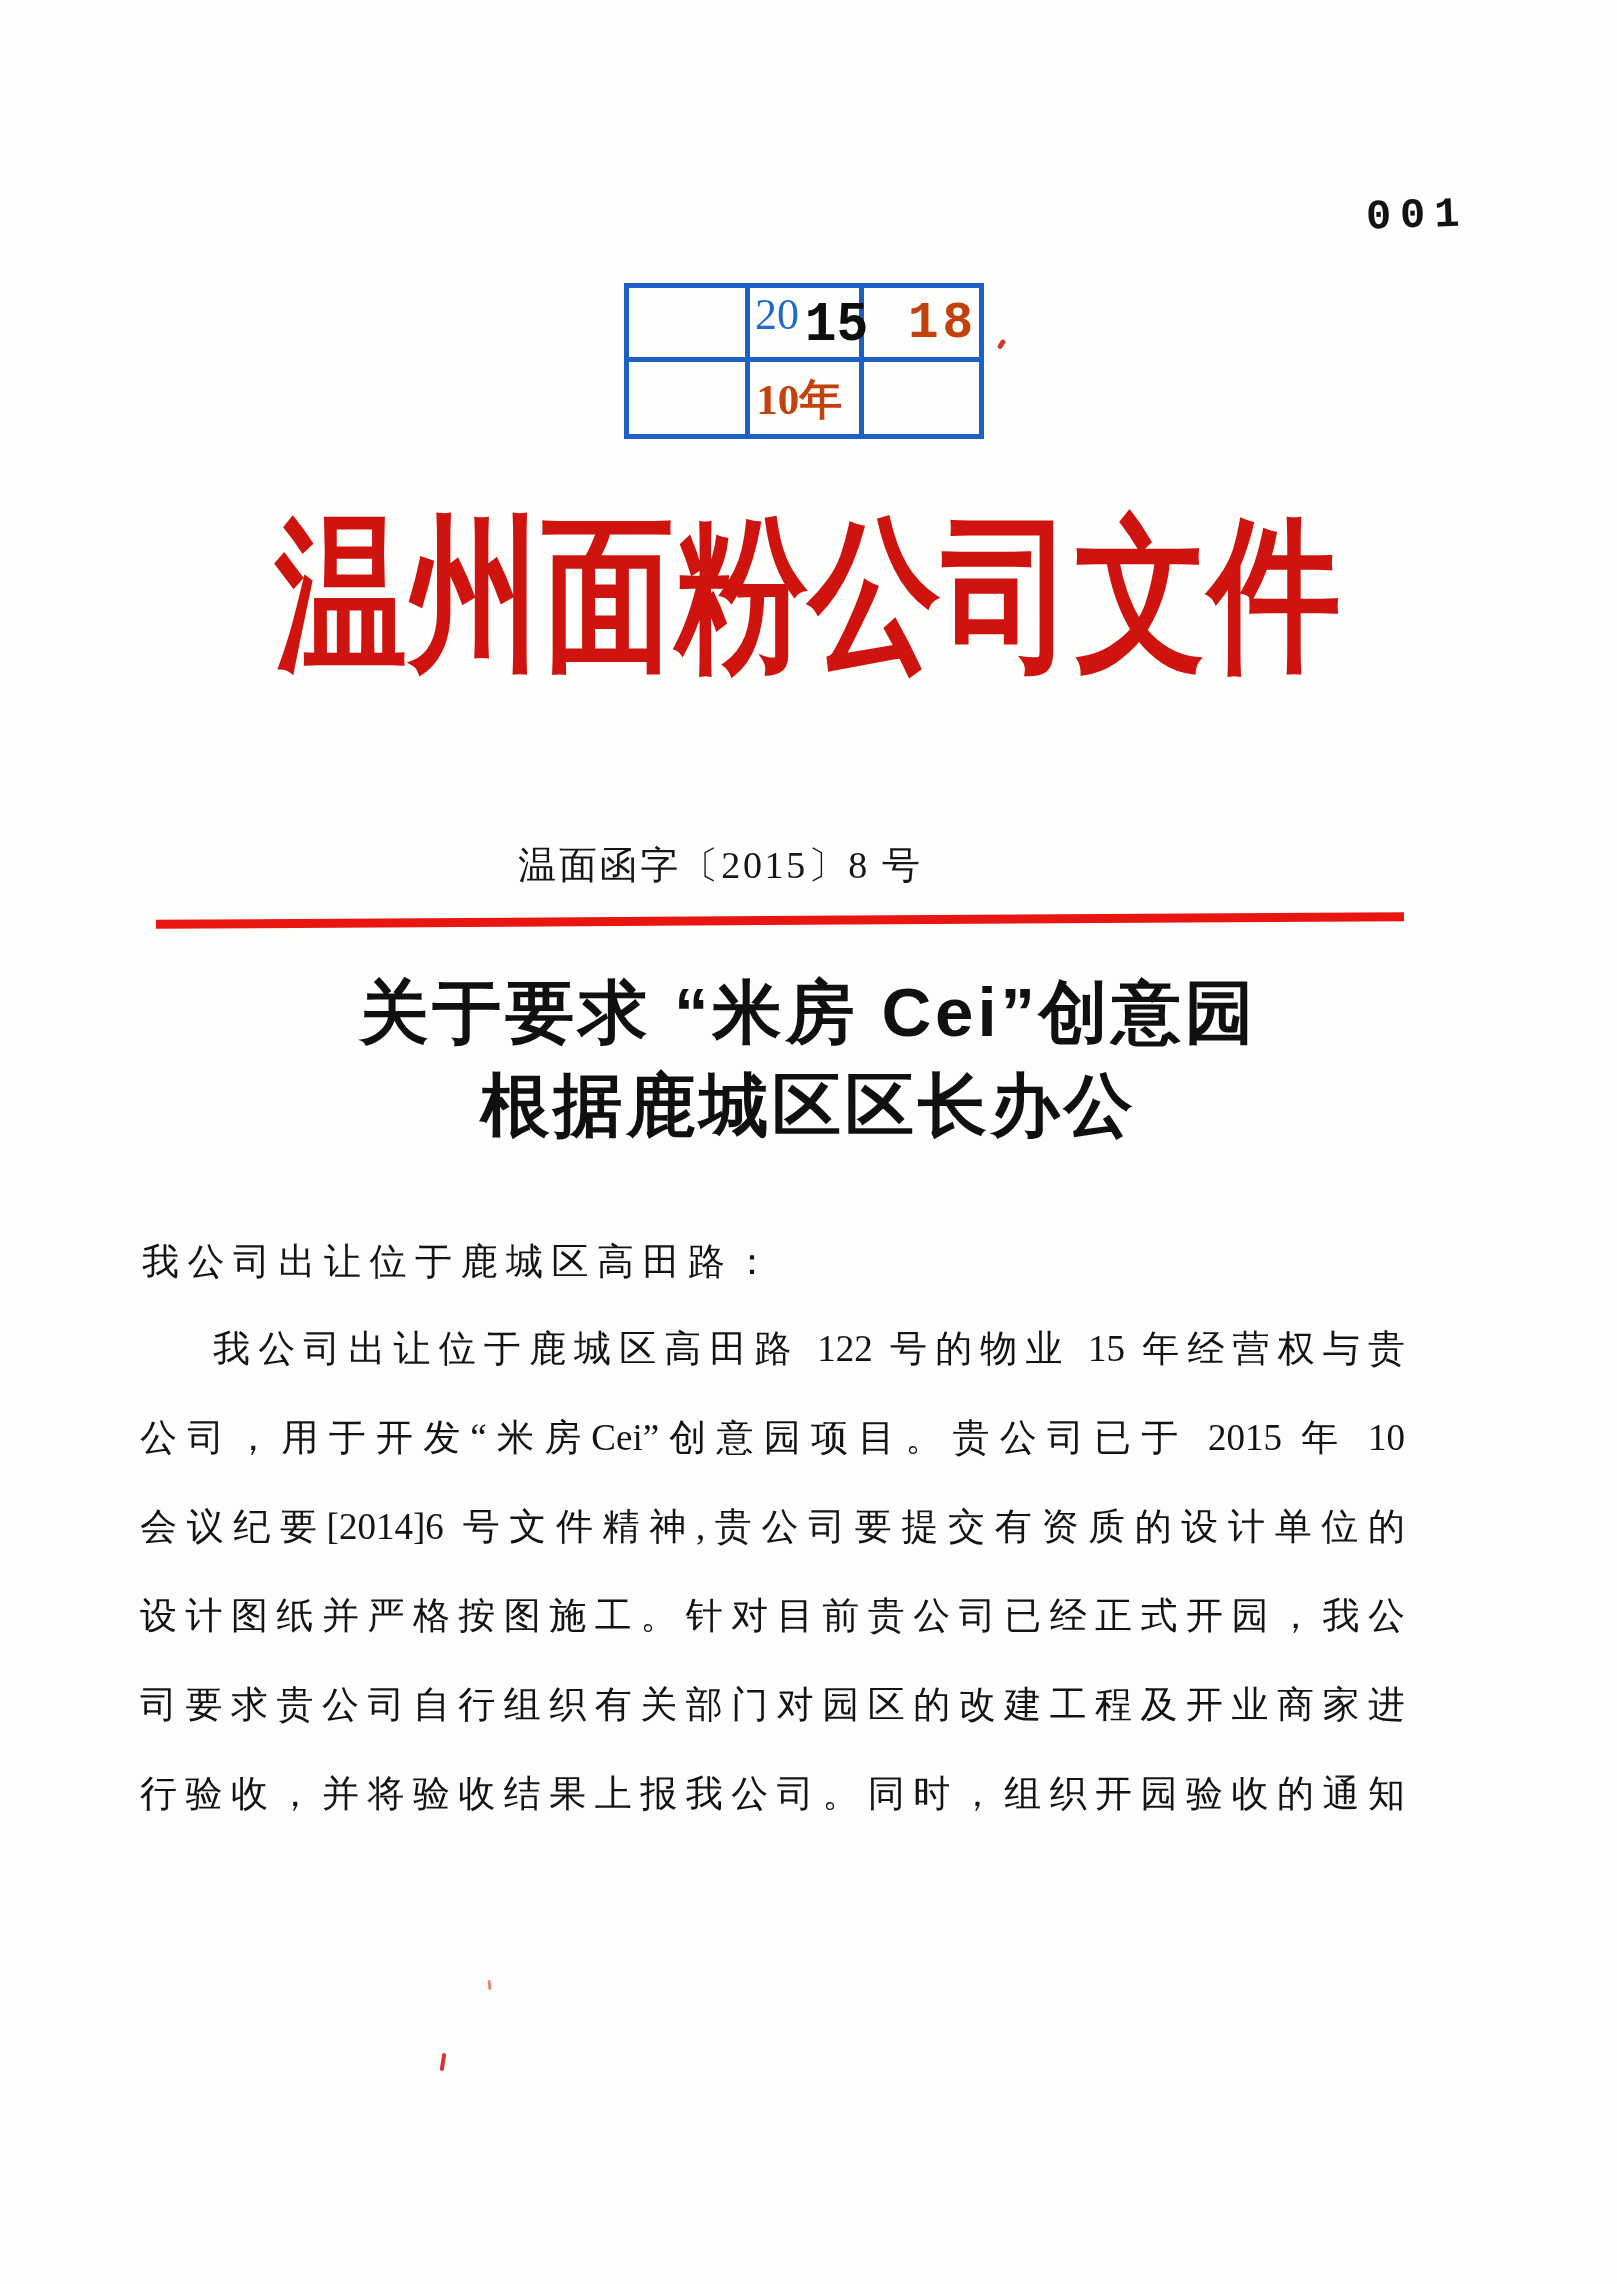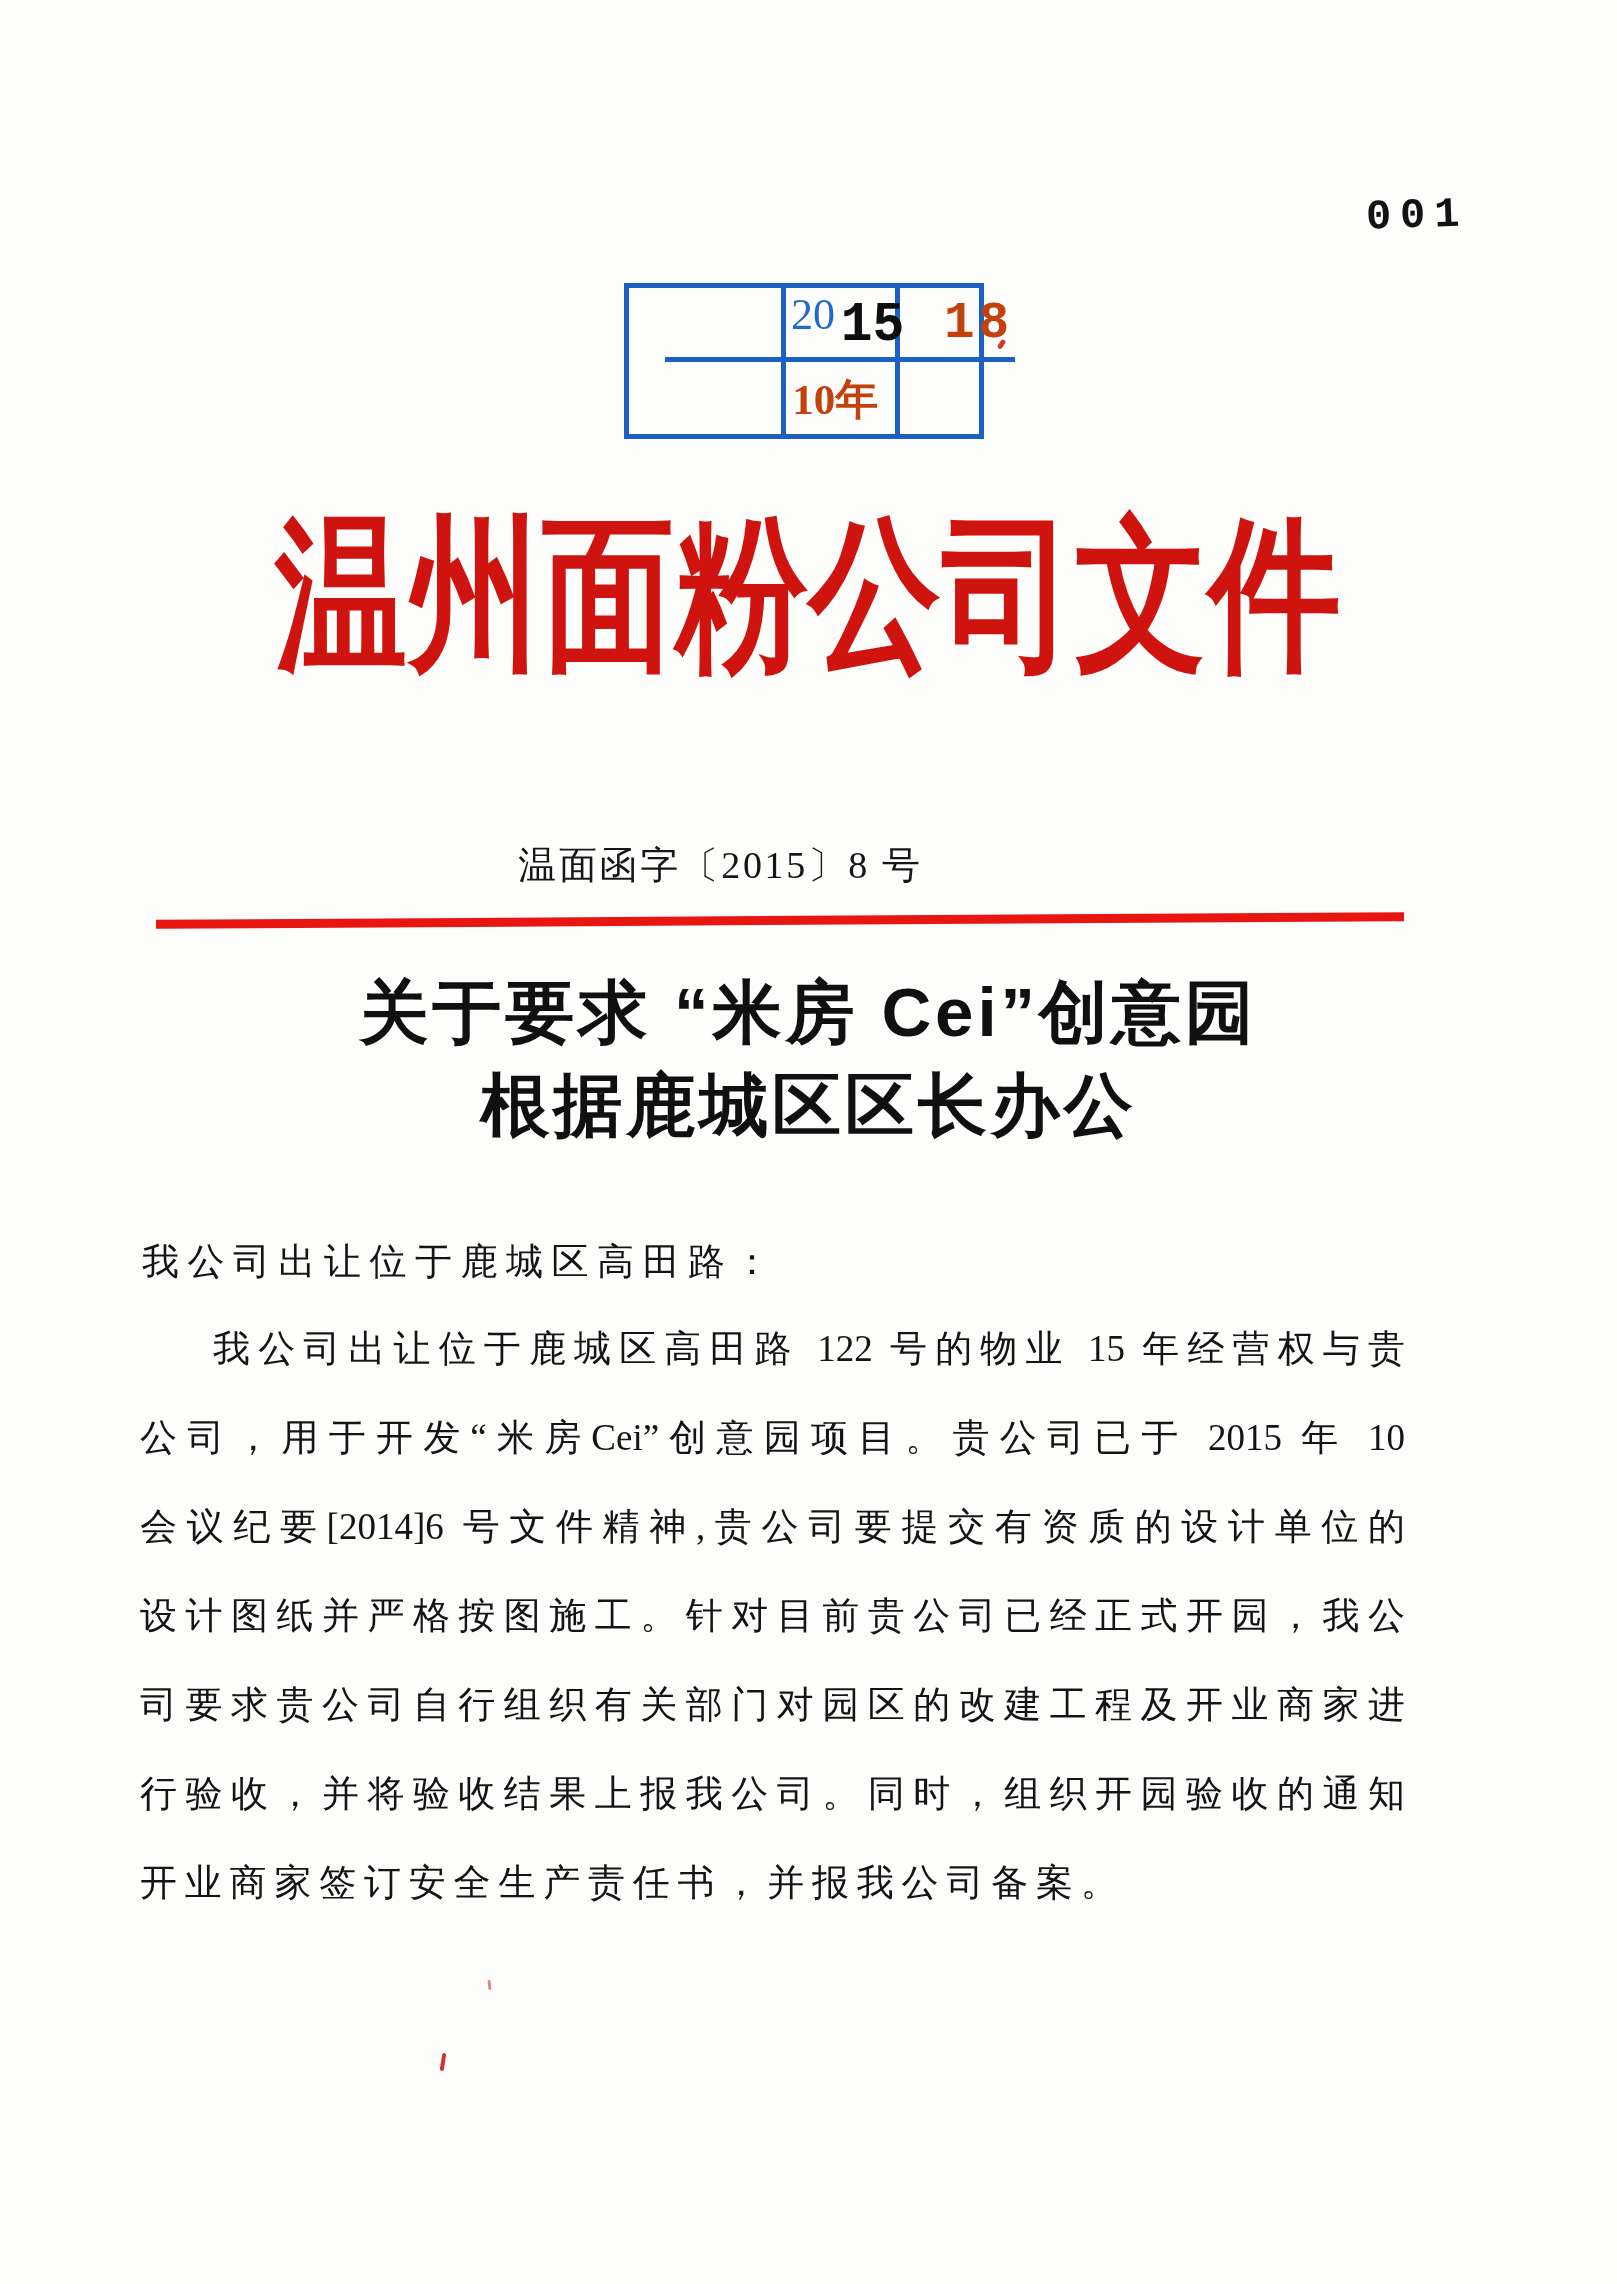--- a/index.html
+++ b/index.html
@@ -37,21 +37,20 @@
     border: 5.9px solid #1d60c4;
     box-sizing: border-box;
     background: transparent;
   }
   .stamp-grid {
     display: grid;
     width: 100%;
     height: 100%;
     grid-template-columns: 34.5% 32.5% 33%;
     grid-template-rows: 51% 49%;
-    margin-left: 36px;
   }
   .stamp-cell { position: relative; box-sizing: border-box; border-color: #1d60c4; }
   .stamp-cell.cb { border-bottom: 5.2px solid #1d60c4; }
   .stamp-cell.cr { border-right: 5.2px solid #1d60c4; }
   .stamp-printed-year {
     position: absolute; left: 5.2px; top: 1.3px;
     font-size: 44px; color: #2368cf;
     font-family: "Liberation Serif", "DejaVu Serif", serif;
   }
   .stamp-written-15 {
@@ -193,21 +192,20 @@
 
   <div class="salutation">我公司出让位于鹿城区高田路：</div>
 
   <div class="body-block">
     <div class="body-line first">我公司出让位于鹿城区高田路 122 号的物业 15 年经营权与贵</div>
     <div class="body-line">公司，用于开发“米房Cei”创意园项目。贵公司已于 2015 年 10</div>
     <div class="body-line">会议纪要[2014]6 号文件精神,贵公司要提交有资质的设计单位的</div>
     <div class="body-line">设计图纸并严格按图施工。针对目前贵公司已经正式开园，我公</div>
     <div class="body-line">司要求贵公司自行组织有关部门对园区的改建工程及开业商家进</div>
     <div class="body-line">行验收，并将验收结果上报我公司。同时，组织开园验收的通知</div>
-    <div class="body-line last">开业商家签订安全生产责任书，并报我公司备案。</div>
   </div>
 
   <div class="speckle s1"></div>
   <div class="speckle s2"></div>
   <div class="speckle s3"></div>
 
 </div>
 
 
 </body></html>

